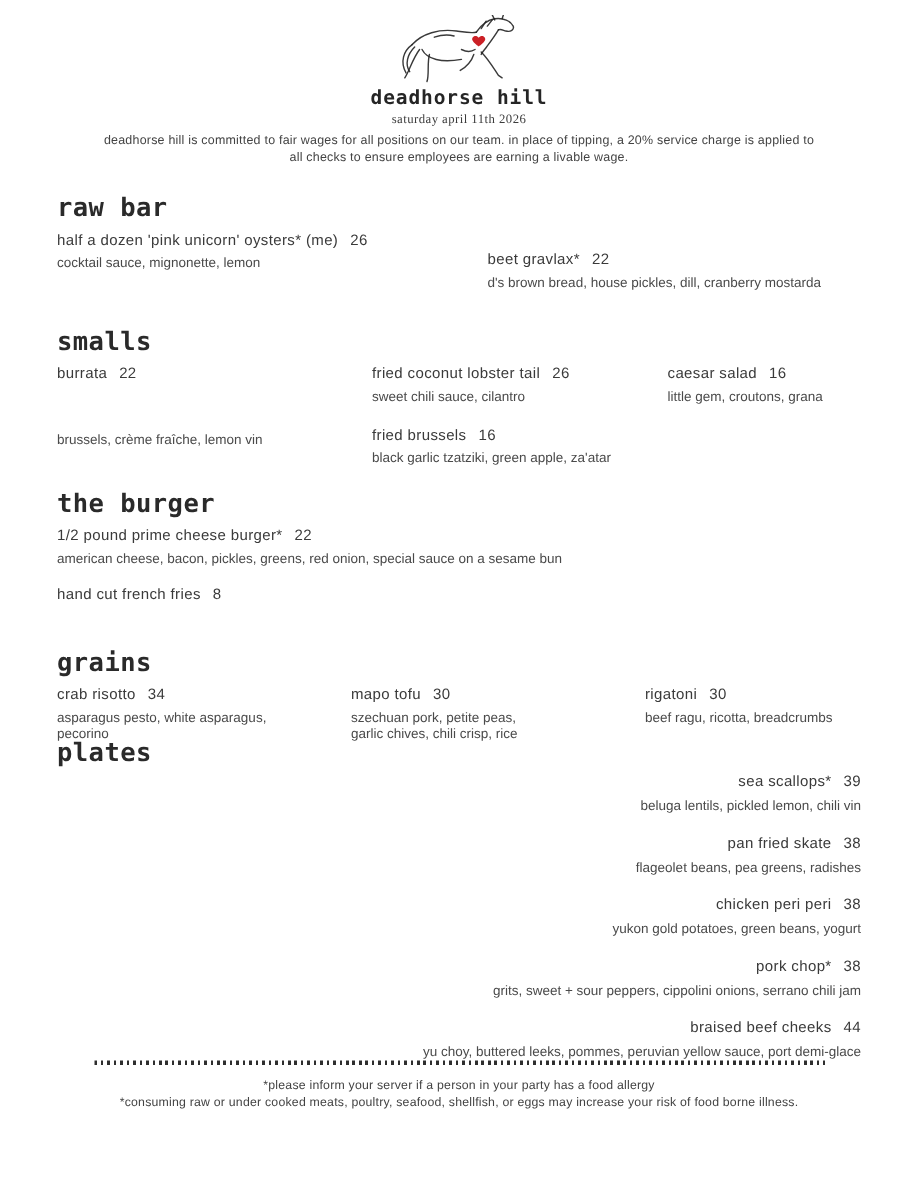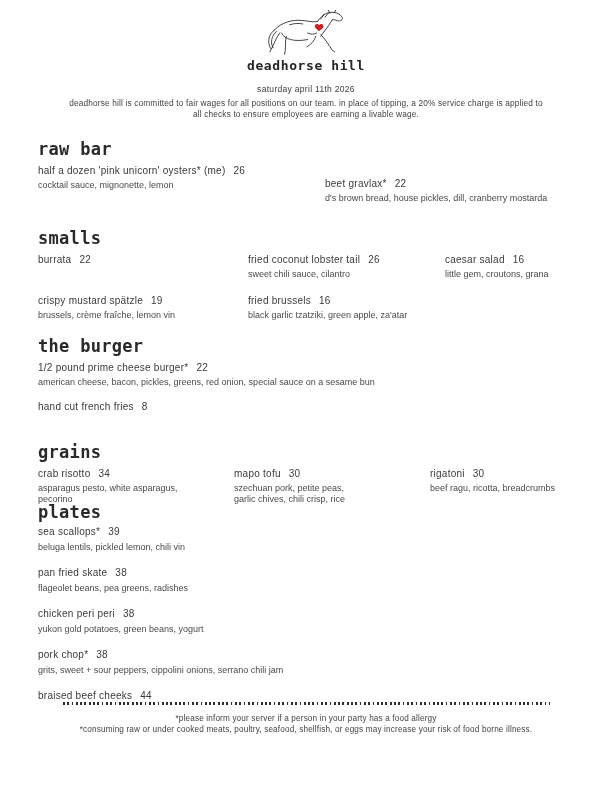--- a/index.html
+++ b/index.html
@@ -12,36 +12,36 @@
   }
   .page { width:612px; height:792px; padding:10px 38px 0; position:relative; overflow:hidden; }
 
   
   .header { text-align:center; }
   .logo { display:block; margin:0 auto; width:86px; height:46px; }
   .title {
     font-family:"DejaVu Sans Mono","Liberation Mono",monospace;
     font-weight:700; font-size:13px; letter-spacing:0.6px; color:#252525; margin-top:2px;
   }
-  .date { font-size:8.5px; letter-spacing:0.3px; color:#3c3c3c; margin-top:11px; }
+  .date { font-size:8.5px; letter-spacing:0.3px; color:#3c3c3c; margin-top:1px;font-family:Liberation Serif, serif; }
   .intro { font-size:8.3px; line-height:11px; letter-spacing:0.15px; margin-top:4px; white-space:pre-line; color:#434343; }
 
   
   .section-title {
     font-family:"DejaVu Sans Mono","Liberation Mono",monospace;
     font-weight:700; font-size:17px; letter-spacing:0.3px; color:#2a2a2a; line-height:14px;
   }
   .sec-rawbar  { margin-top:22px; }
   .sec-smalls  { margin-top:27px; }
   .sec-burger  { margin-top:18px; }
   .sec-grains  { margin-top:32px; }
   .sec-plates  { }
 
   .items { margin-top:9px; }
-  .sec-plates .items { margin-top:7px; }
+  .sec-plates .items { margin-top:7px;text-align:right; }
   .row { display:flex; }
   .row + .row { margin-top:15px; }
 
   .rb-c1 { width:287px; }  .rb-c2 { flex:1; }
   .sm-c1 { width:210px; }  .sm-c2 { width:197px; }  .sm-c3 { flex:1; }
   .gr-c1 { width:196px; }  .gr-c2 { width:196px; }  .gr-c3 { flex:1; }
 
   .item-line { font-size:10px; line-height:12px; letter-spacing:0.25px; color:#3a3a3a; }
   .item-price { margin-left:8px; }
   .item-desc {
@@ -126,21 +126,20 @@
           <div class="item-line"><span class="item-name">fried coconut lobster tail</span><span class="item-price">26</span></div>
           <div class="item-desc">sweet chili sauce, cilantro</div>
         </div>
         <div class="sm-c3">
           <div class="item-line"><span class="item-name">caesar salad</span><span class="item-price">16</span></div>
           <div class="item-desc">little gem, croutons, grana</div>
         </div>
       </div>
       <div class="row">
         <div class="sm-c1">
-          <div class="item-line"><span class="item-name">crispy mustard spätzle</span><span class="item-price">19</span></div>
           <div class="item-desc">brussels, crème fraîche, lemon vin</div>
         </div>
         <div class="sm-c2">
           <div class="item-line"><span class="item-name">fried brussels</span><span class="item-price">16</span></div>
           <div class="item-desc">black garlic tzatziki, green apple, za'atar</div>
         </div>
       </div>
     </div>
   </div>
 
@@ -191,20 +190,21 @@
       <div class="stack-item">
         <div class="item-line"><span class="item-name">chicken peri peri</span><span class="item-price">38</span></div>
         <div class="item-desc">yukon gold potatoes, green beans, yogurt</div>
       </div>
       <div class="stack-item">
         <div class="item-line"><span class="item-name">pork chop*</span><span class="item-price">38</span></div>
         <div class="item-desc">grits, sweet + sour peppers, cippolini onions, serrano chili jam</div>
       </div>
       <div class="stack-item">
         <div class="item-line"><span class="item-name">braised beef cheeks</span><span class="item-price">44</span></div>
+        <div class="item-desc">yu choy, buttered leeks, pommes, peruvian yellow sauce, port demi-glace</div>
       </div>
     </div>
   </div>
 
   <div class="dotted"></div>
   <div class="footnotes">
     <div>*please inform your server if a person in your party has a food allergy</div>
     <div>*consuming raw or under cooked meats, poultry, seafood, shellfish, or eggs may increase your risk of food borne illness.</div>
   </div>
 

